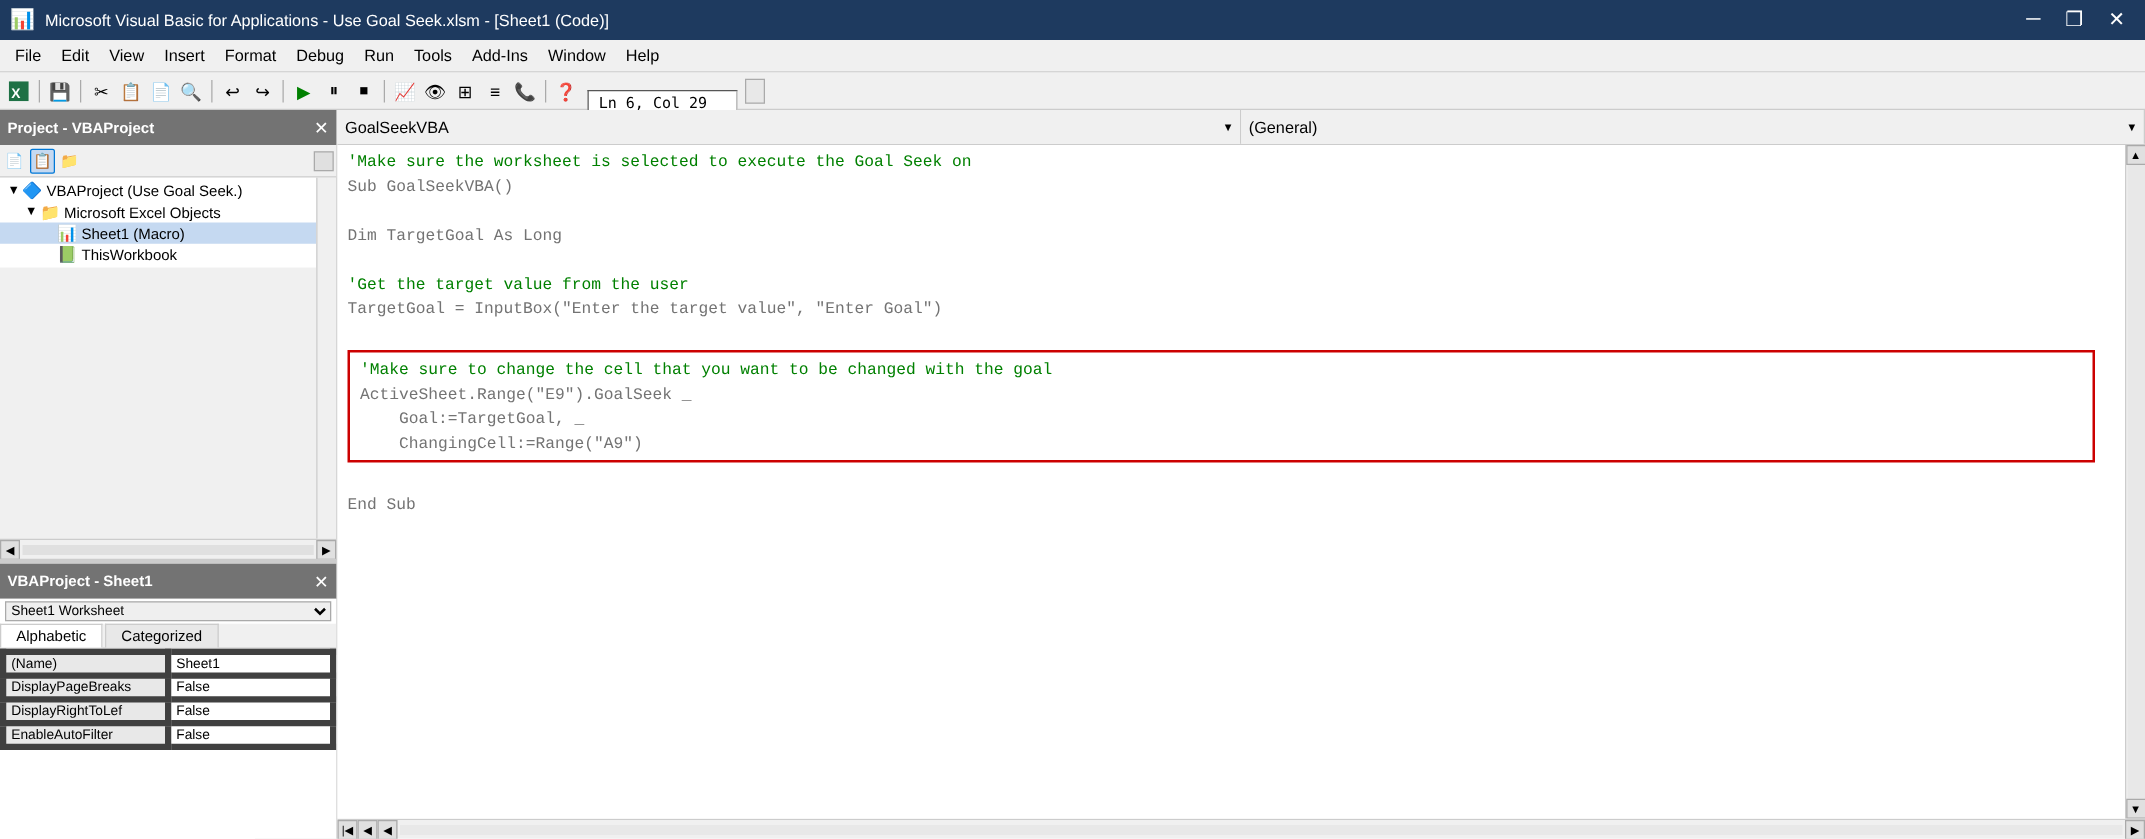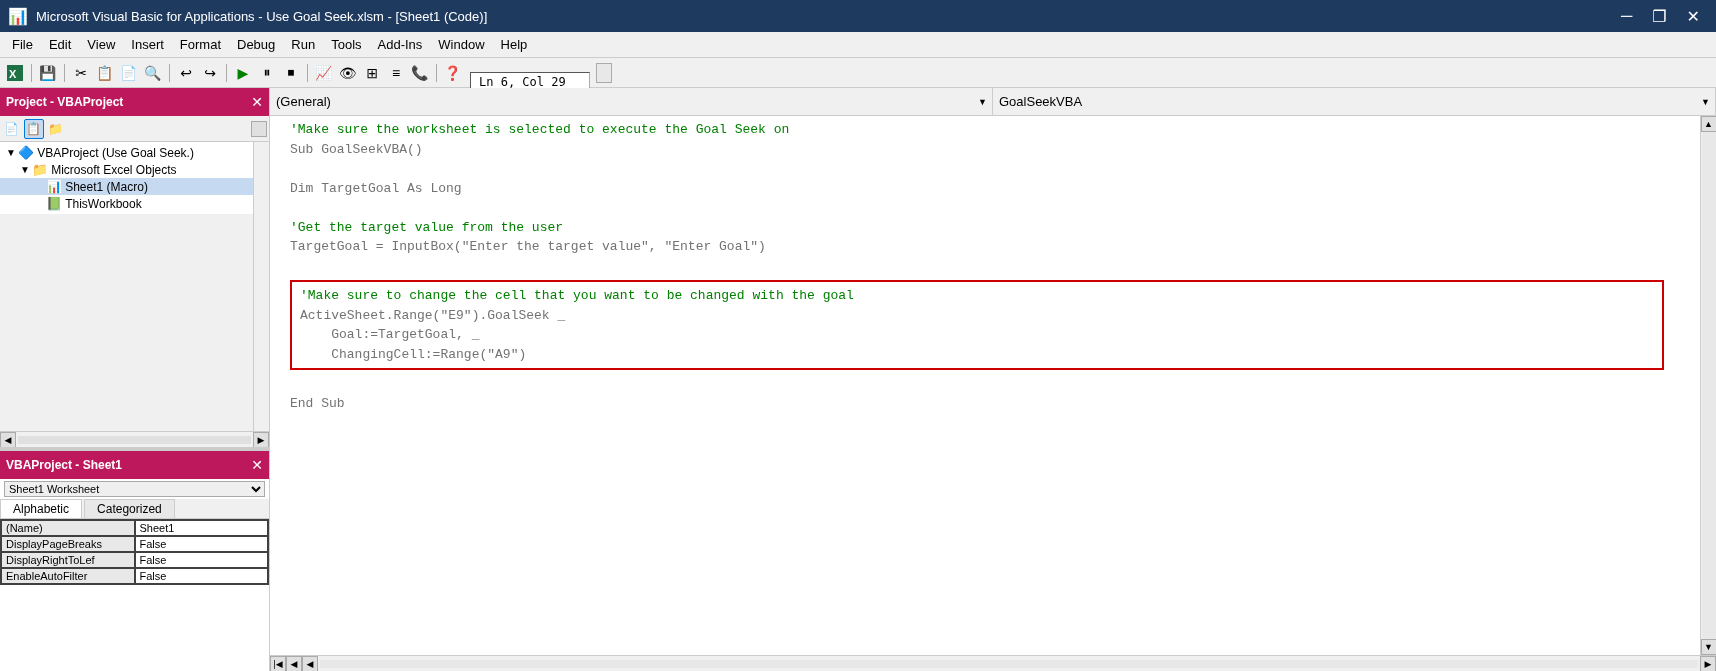--- a/index.html
+++ b/index.html
@@ -105,21 +105,21 @@
     }
 
     
     .project-panel {
       flex: 1;
       display: flex;
       flex-direction: column;
       min-height: 0;
     }
     .panel-header {
-      background: #be185d;
+      background: #737373;
       color: white;
       font-size: 12px;
       font-weight: bold;
       padding: 14px 6px;
       display: flex;
       align-items: center;
       justify-content: space-between;
       height: 22px;
     }
     .panel-header-close {
@@ -255,21 +255,21 @@
     .props-select {
       width: 100%;
       font-size: 11px;
       border: 1px solid #aaa;
     }
     .props-table {
       width: 100%;
       border-collapse: collapse;
     }
     .props-table td {
-      border: 2px solid #404040;
+      border: 5px solid #404040;
       padding: 1px 4px;
       font-size: 11px;
     }
     .props-table td:first-child {
       background: #e8e8e8;
       width: 50%;
     }
 
     
     .editor-area {
@@ -306,21 +306,21 @@
       position: absolute;
       right: 6px;
       font-size: 9px;
       pointer-events: none;
     }
 
     .code-area {
       flex: 1;
       background: white;
       overflow: auto;
-      padding: 4px 20px;
+      padding: 4px 8px;
       font-family: 'Courier New', monospace;
       font-size: 13px;
       line-height: 1.5;
       position: relative;
     }
     .code-line { white-space: pre; }
     .code-green { color: #008000; }
     .code-black { color: #737373; }
     .highlighted-box {
       border: 2px solid #cc0000;
@@ -564,26 +564,26 @@
         </table>
       </div>
     </div>
   </div>
 
   <div class="editor-area">
 
     <div class="editor-dropdowns">
       <div class="editor-dropdown-wrapper">
         <select class="editor-dropdown">
-          <option>(General)</option>
+          <option>GoalSeekVBA</option>
         </select>
       </div>
       <div class="editor-dropdown-wrapper">
         <select class="editor-dropdown">
-          <option>GoalSeekVBA</option>
+          <option>(General)</option>
         </select>
       </div>
     </div>
 
     <div class="editor-with-scroll">
       <div class="code-area" id="code-area"><div class="code-line code-green">'Make sure the worksheet is selected to execute the Goal Seek on</div><div class="code-line code-black">Sub GoalSeekVBA()</div><div class="code-line">&nbsp;</div><div class="code-line code-black">Dim TargetGoal As Long</div><div class="code-line">&nbsp;</div><div class="code-line code-green">'Get the target value from the user</div><div class="code-line code-black">TargetGoal = InputBox("Enter the target value", "Enter Goal")</div><div class="code-line">&nbsp;</div><div class="highlighted-box"><div class="code-line code-green">'Make sure to change the cell that you want to be changed with the goal</div><div class="code-line code-black">ActiveSheet.Range("E9").GoalSeek _</div><div class="code-line code-black">    Goal:=TargetGoal, _</div><div class="code-line code-black">    ChangingCell:=Range("A9")</div></div><div class="code-line">&nbsp;</div><div class="code-line code-black">End Sub</div></div>
       <div class="vscroll-bar">
         <div class="vscroll-btn">▲</div>
         <div class="vscroll-track"></div>
         <div class="vscroll-btn">▼</div>

